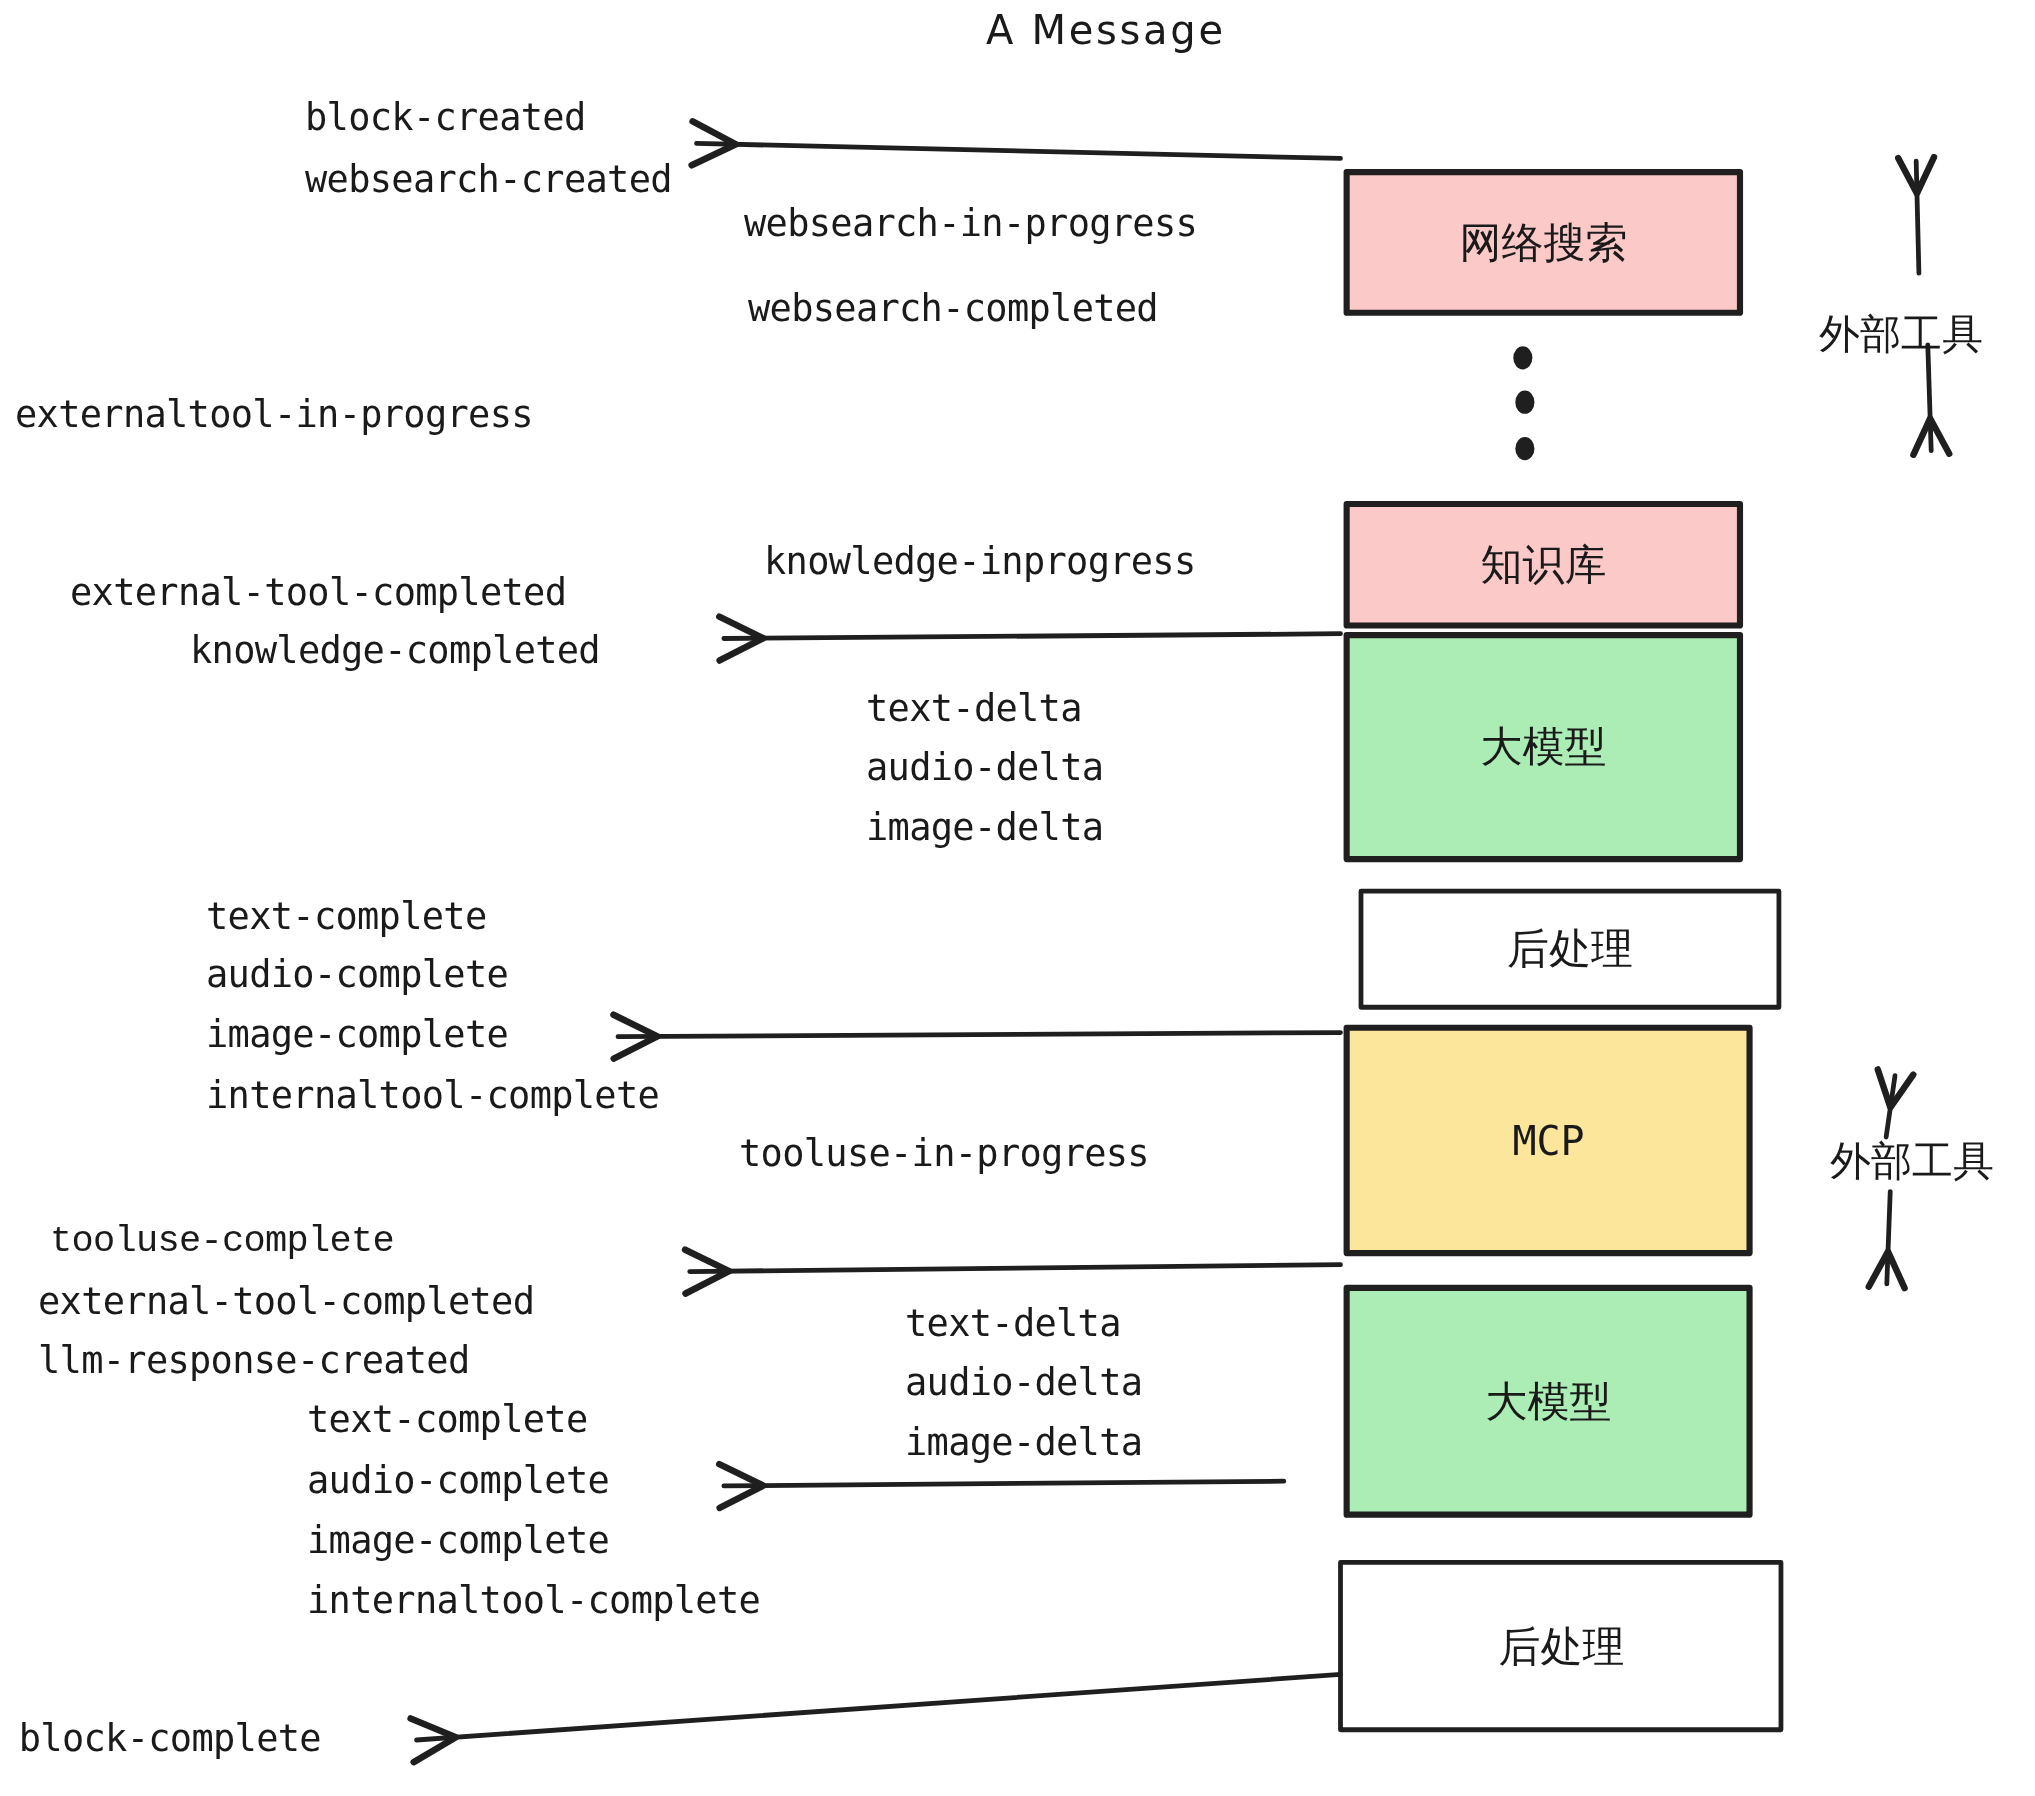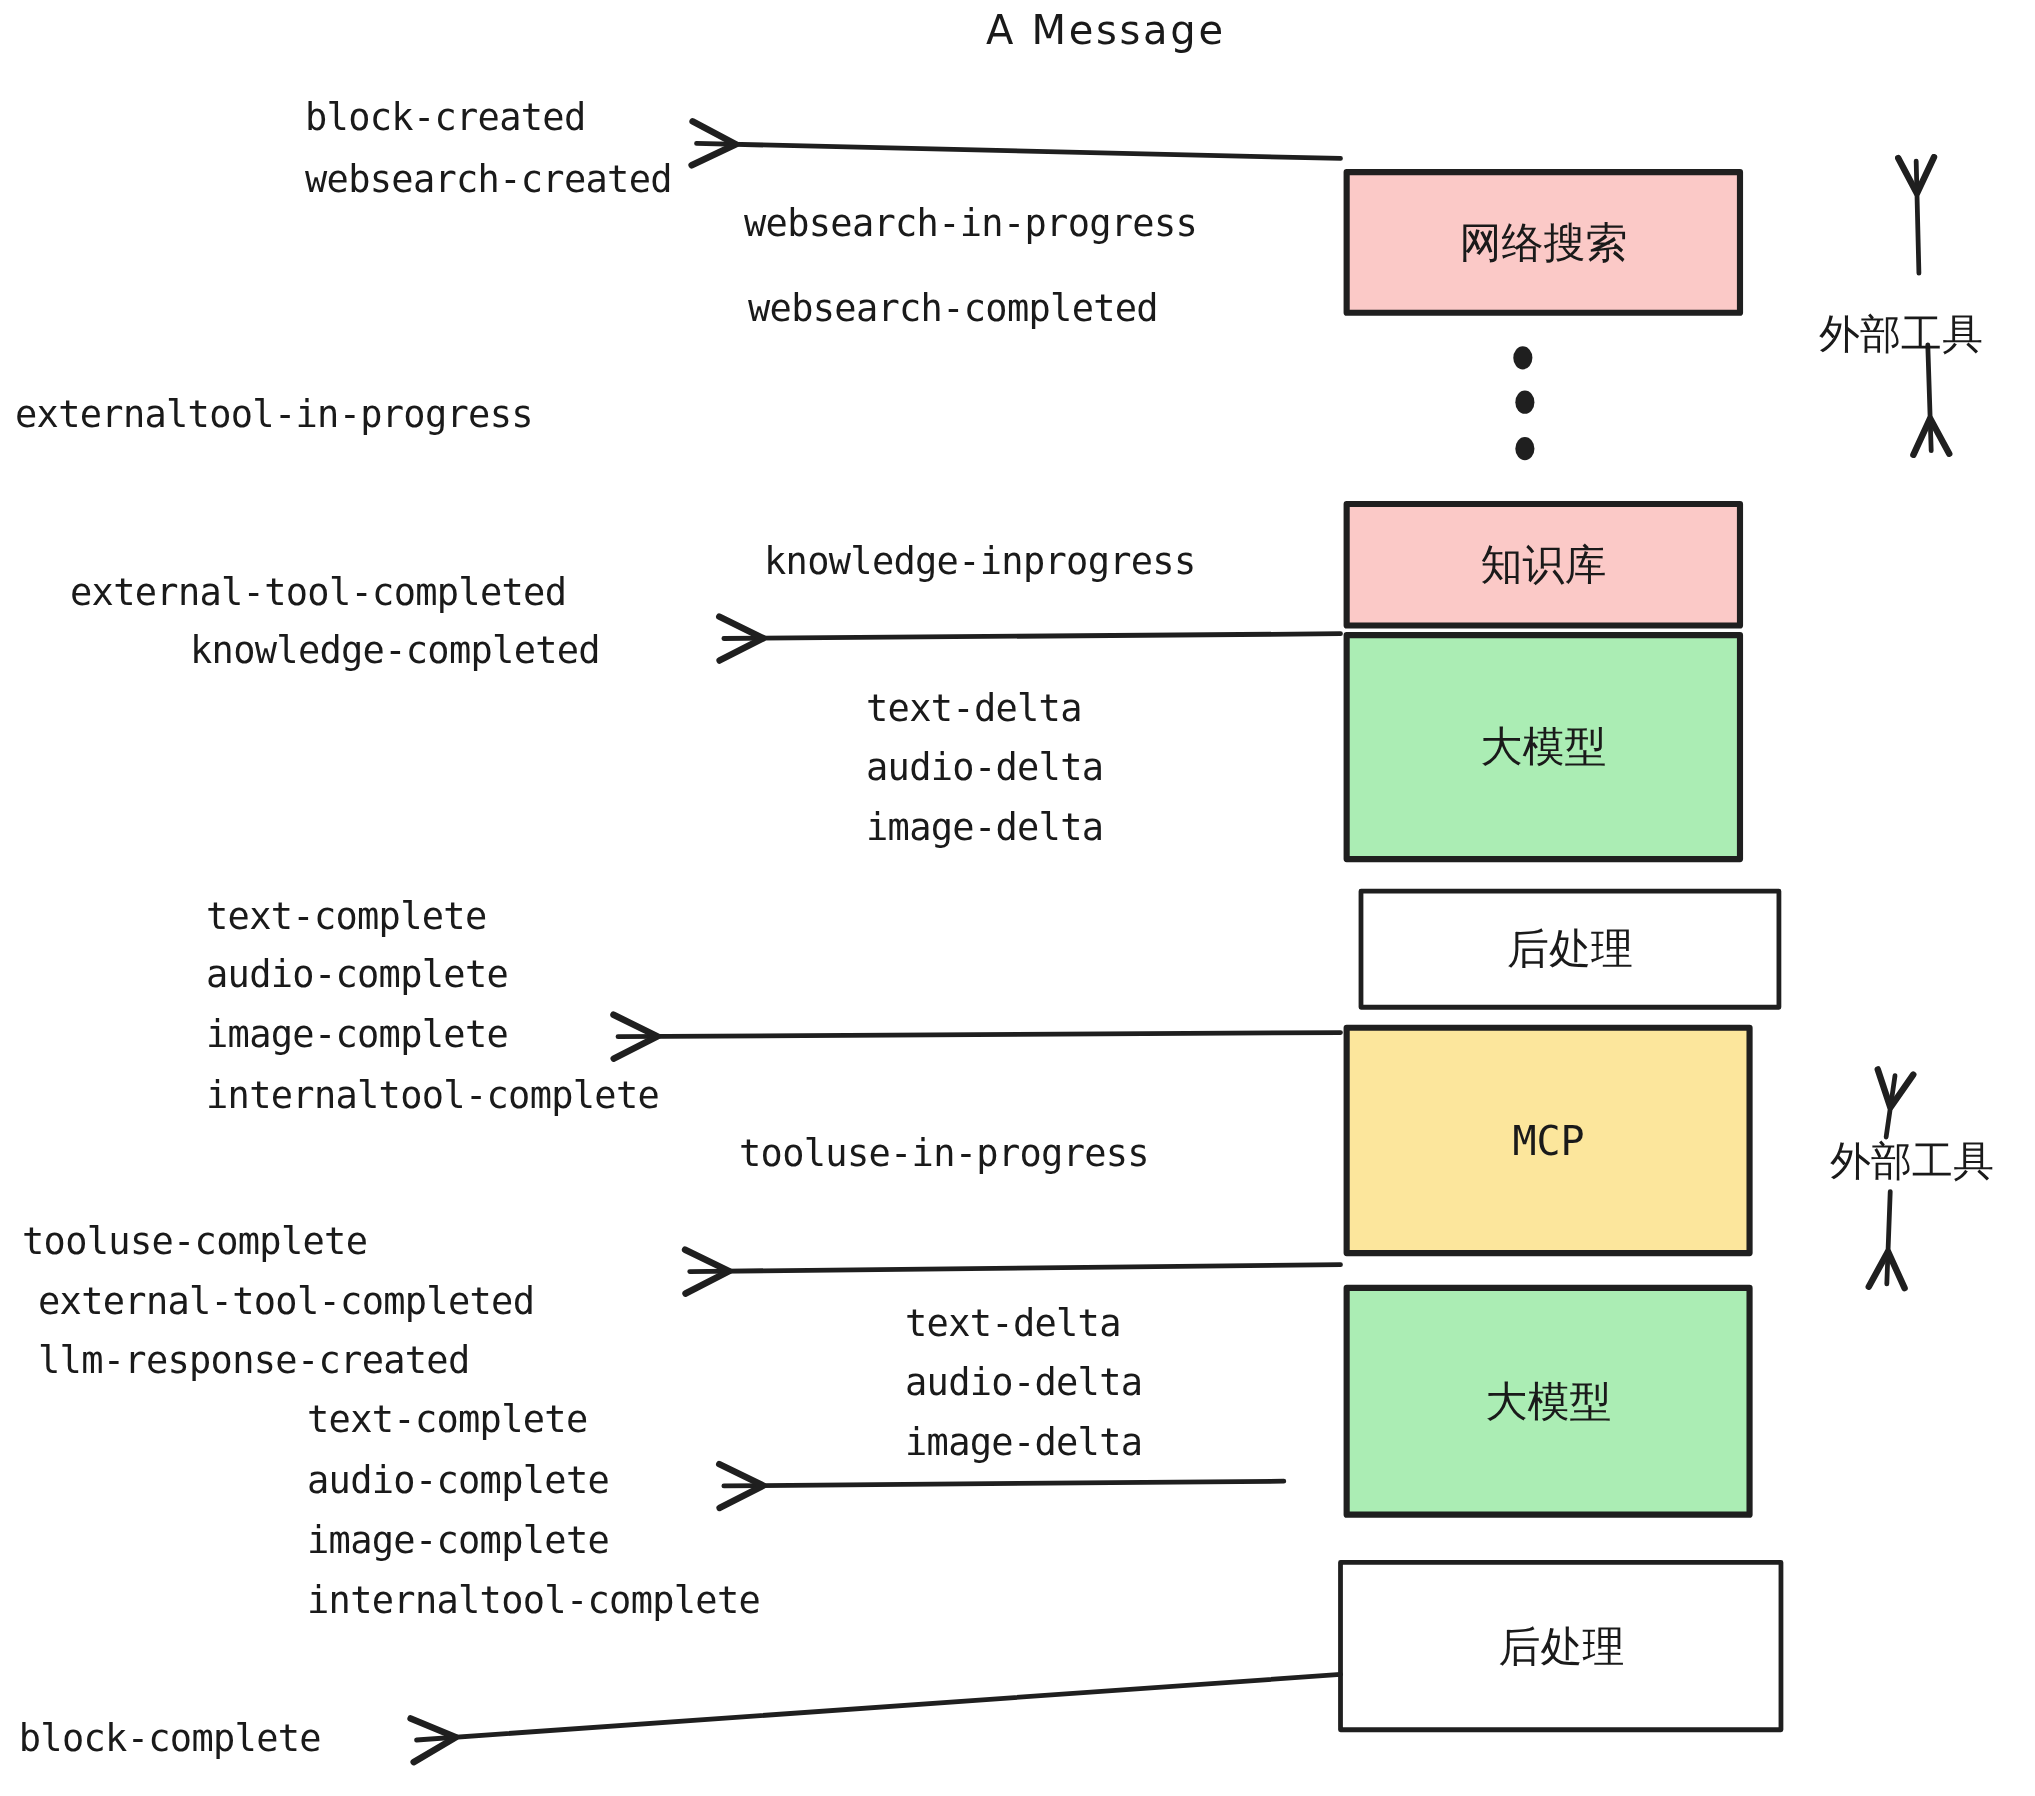--- a/index.html
+++ b/index.html
@@ -127,21 +127,21 @@
   <div class="lbl" style="left:866px; top:749px;">audio-delta</div>
   <div class="lbl" style="left:866px; top:809px;">image-delta</div>
 
   <div class="lbl" style="left:206px;  top:898px;">text-complete</div>
   <div class="lbl" style="left:206px;  top:956px;">audio-complete</div>
   <div class="lbl" style="left:206px;  top:1016px;">image-complete</div>
   <div class="lbl" style="left:206px;  top:1077px;">internaltool-complete</div>
 
   <div class="lbl" style="left:739px; top:1135px;">tooluse-in-progress</div>
 
-  <div class="lbl" style="left:22px;   top:1223px;">tooluse-complete</div>
+  <div class="lbl" style="left:50px;   top:1223px;font-family:Liberation Mono, monospace;">tooluse-complete</div>
   <div class="lbl" style="left:38px;   top:1283px;">external-tool-completed</div>
   <div class="lbl" style="left:38px;   top:1342px;">llm-response-created</div>
 
   <div class="lbl" style="left:905px; top:1305px;">text-delta</div>
   <div class="lbl" style="left:905px; top:1364px;">audio-delta</div>
   <div class="lbl" style="left:905px; top:1424px;">image-delta</div>
 
   <div class="lbl" style="left:307px;  top:1401px;">text-complete</div>
   <div class="lbl" style="left:307px;  top:1462px;">audio-complete</div>
   <div class="lbl" style="left:307px;  top:1522px;">image-complete</div>

